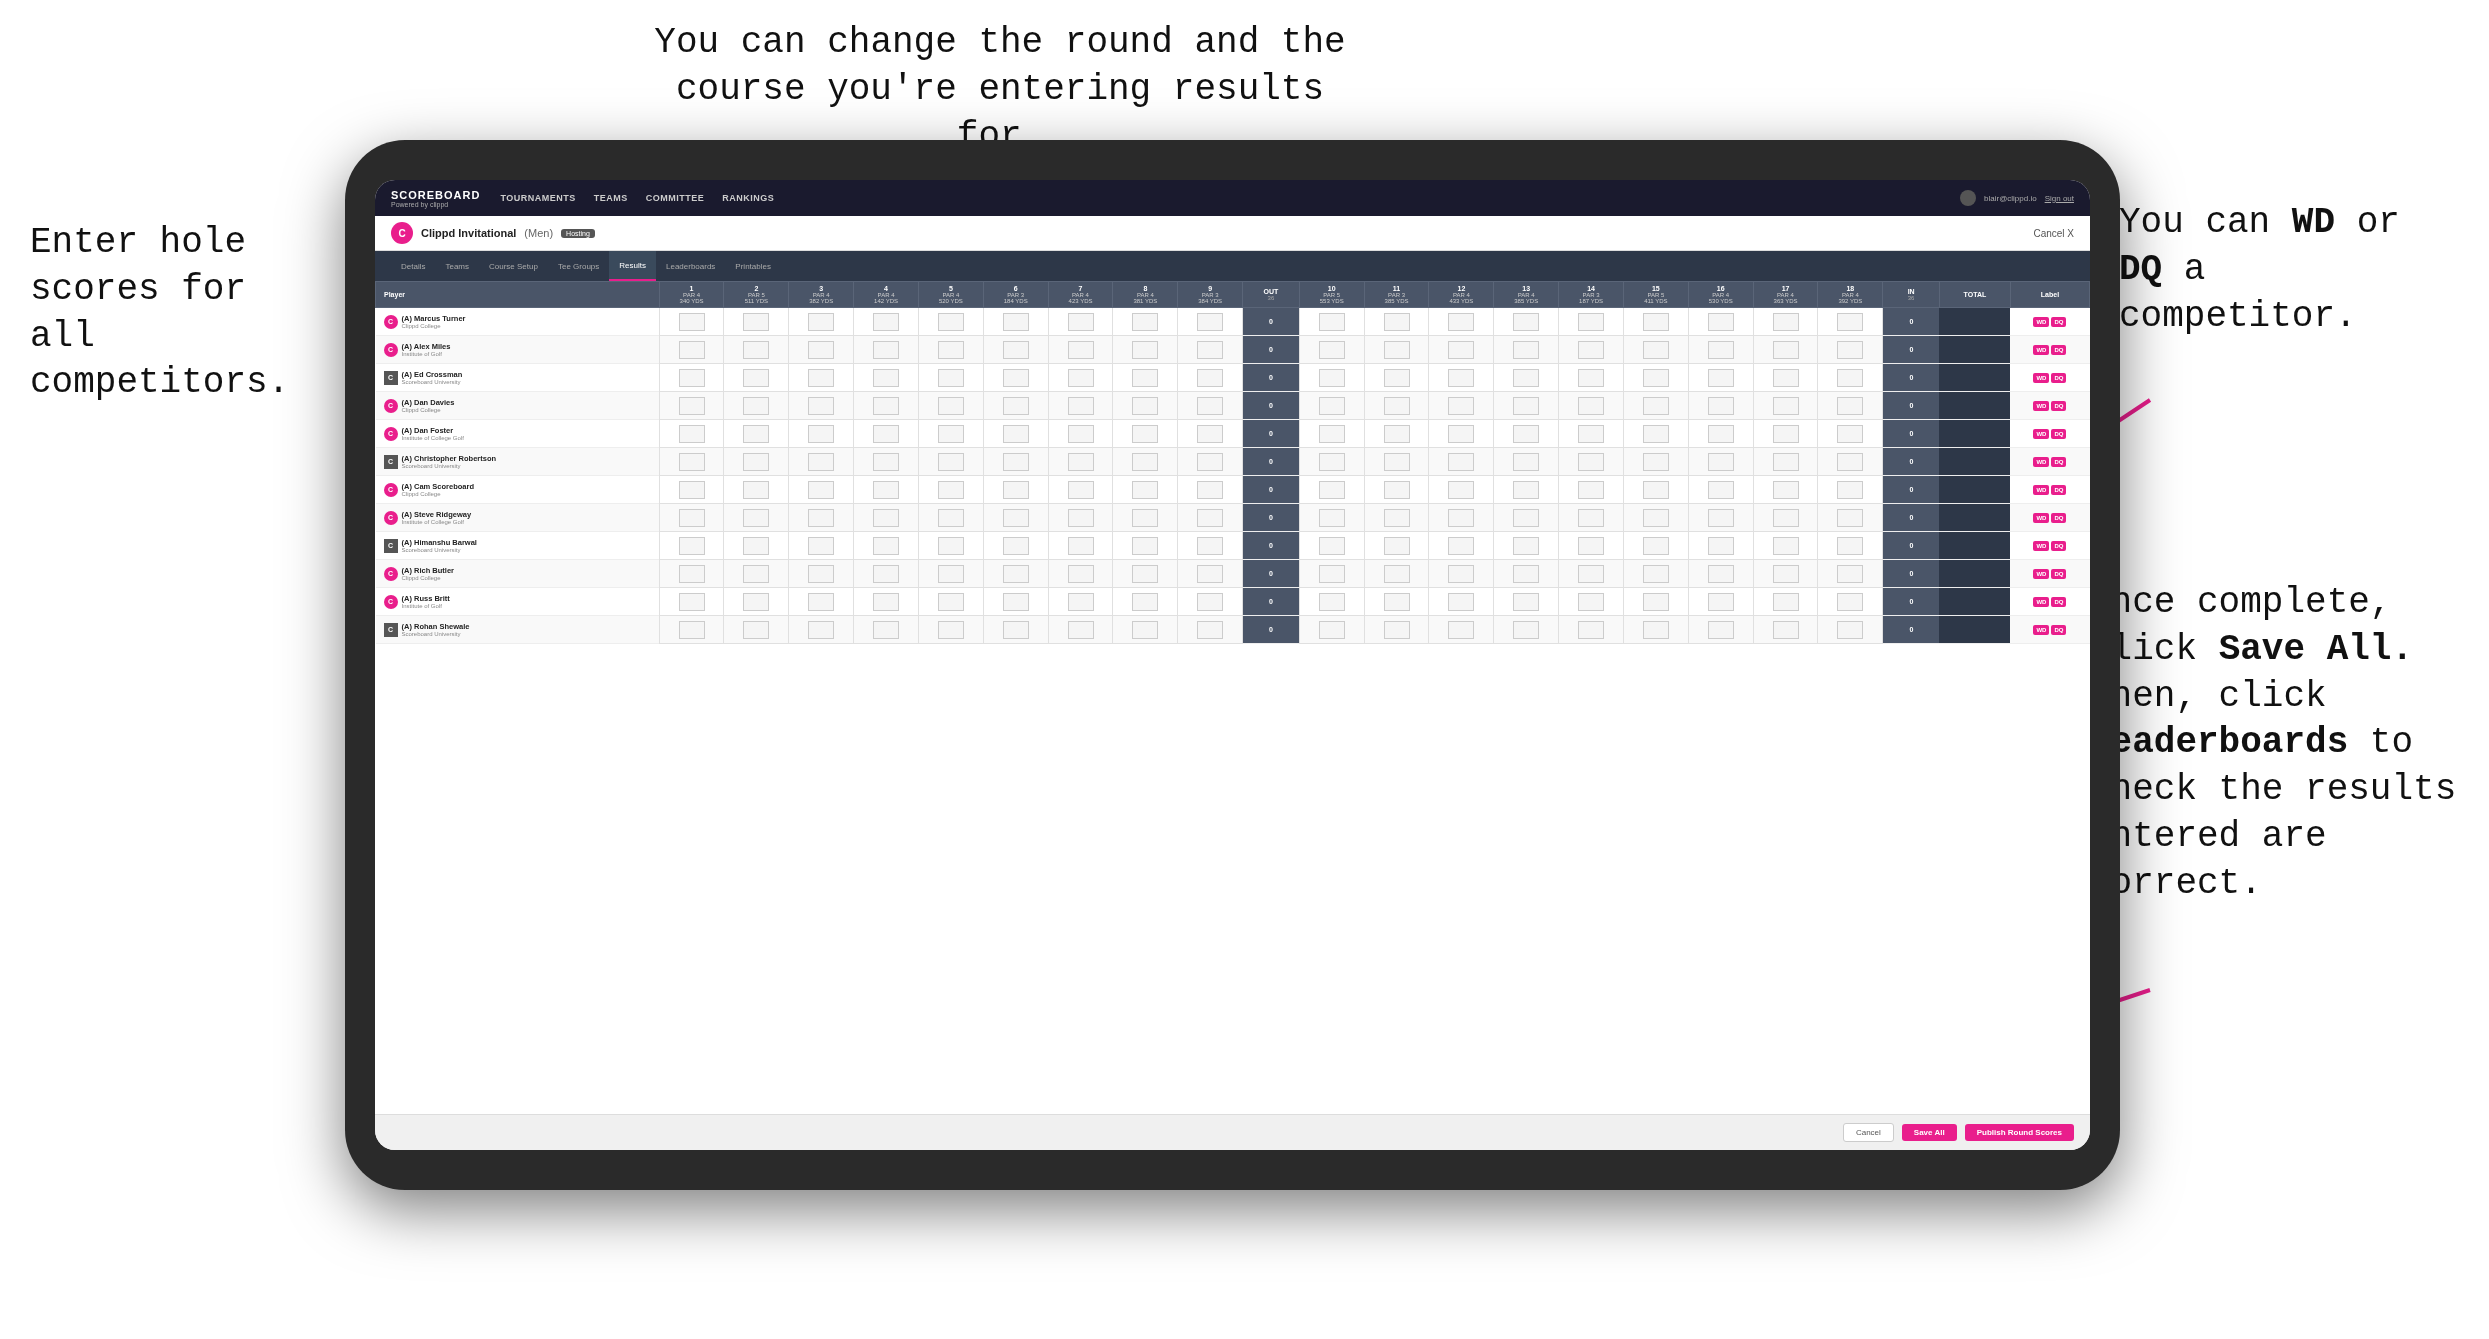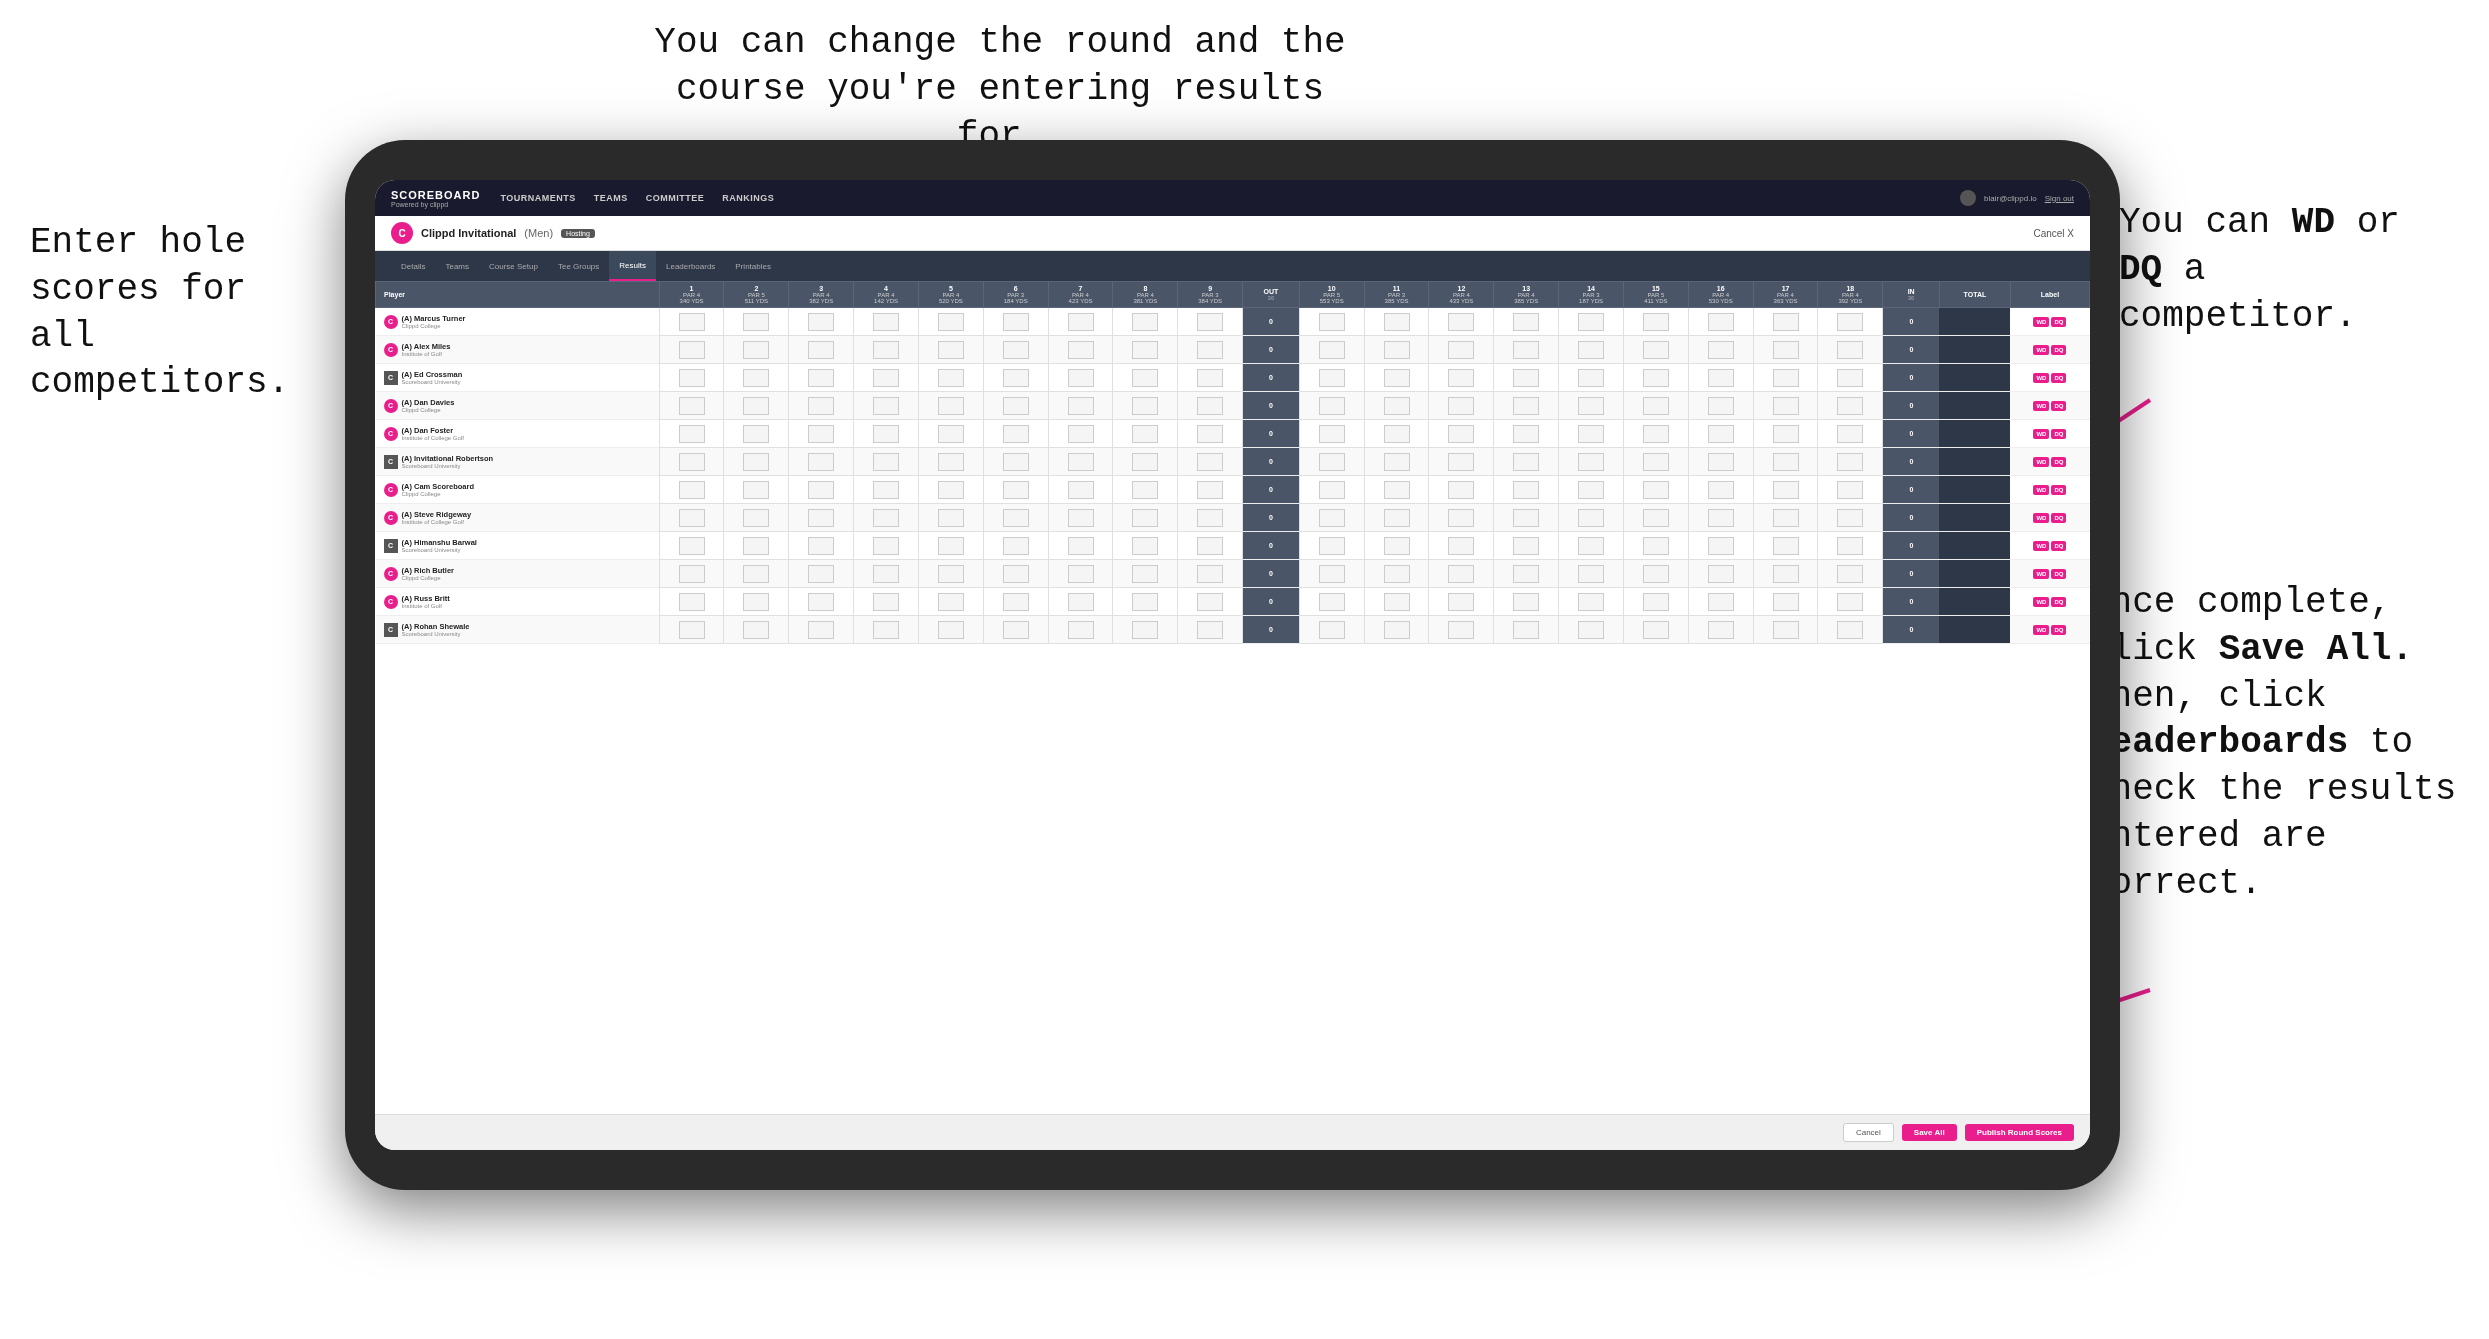--- a/index.html
+++ b/index.html
@@ -860,21 +860,21 @@
                   <button class="wd-btn">WD</button>
                   <button class="dq-btn">DQ</button>
                 </div>
               </td>
             </tr>
             <tr>
               <td class="player-cell">
     <div class="player-row-inner">
       <div class="player-icon icon-scoreboard">C</div>
       <div>
-        <div class="player-name">(A) Invitational Robertson</div>
+        <div class="player-name">(A) Christopher Robertson</div>
         <div class="player-school">Scoreboard University</div>
       </div>
     </div>
   </td>
               <td class="score-cell"><input type="text" class="score-input" style=""></td>
               <td class="score-cell"><input type="text" class="score-input" style=""></td>
               <td class="score-cell"><input type="text" class="score-input" style=""></td>
               <td class="score-cell"><input type="text" class="score-input" style=""></td>
               <td class="score-cell"><input type="text" class="score-input" style=""></td>
               <td class="score-cell"><input type="text" class="score-input" style=""></td>

